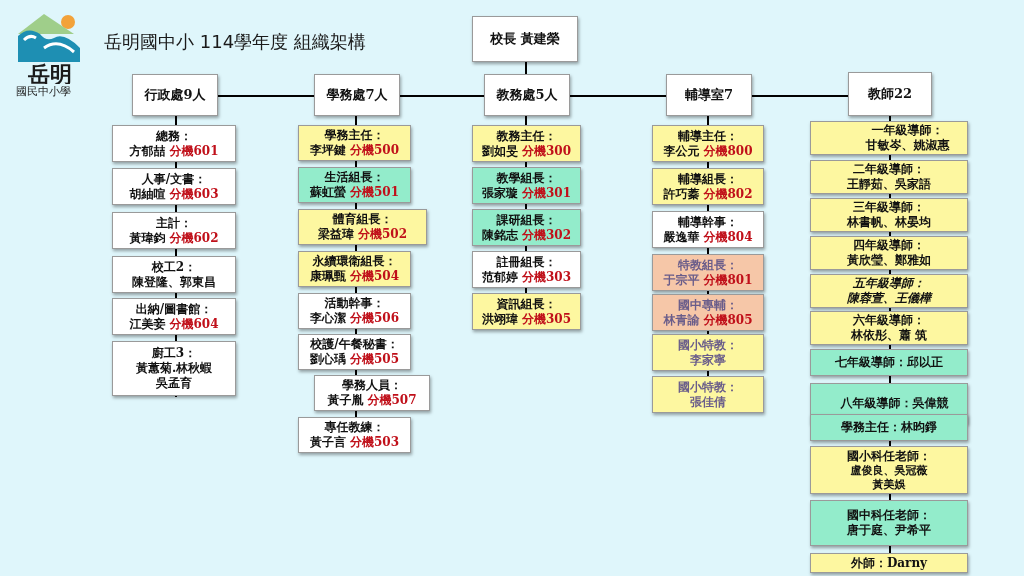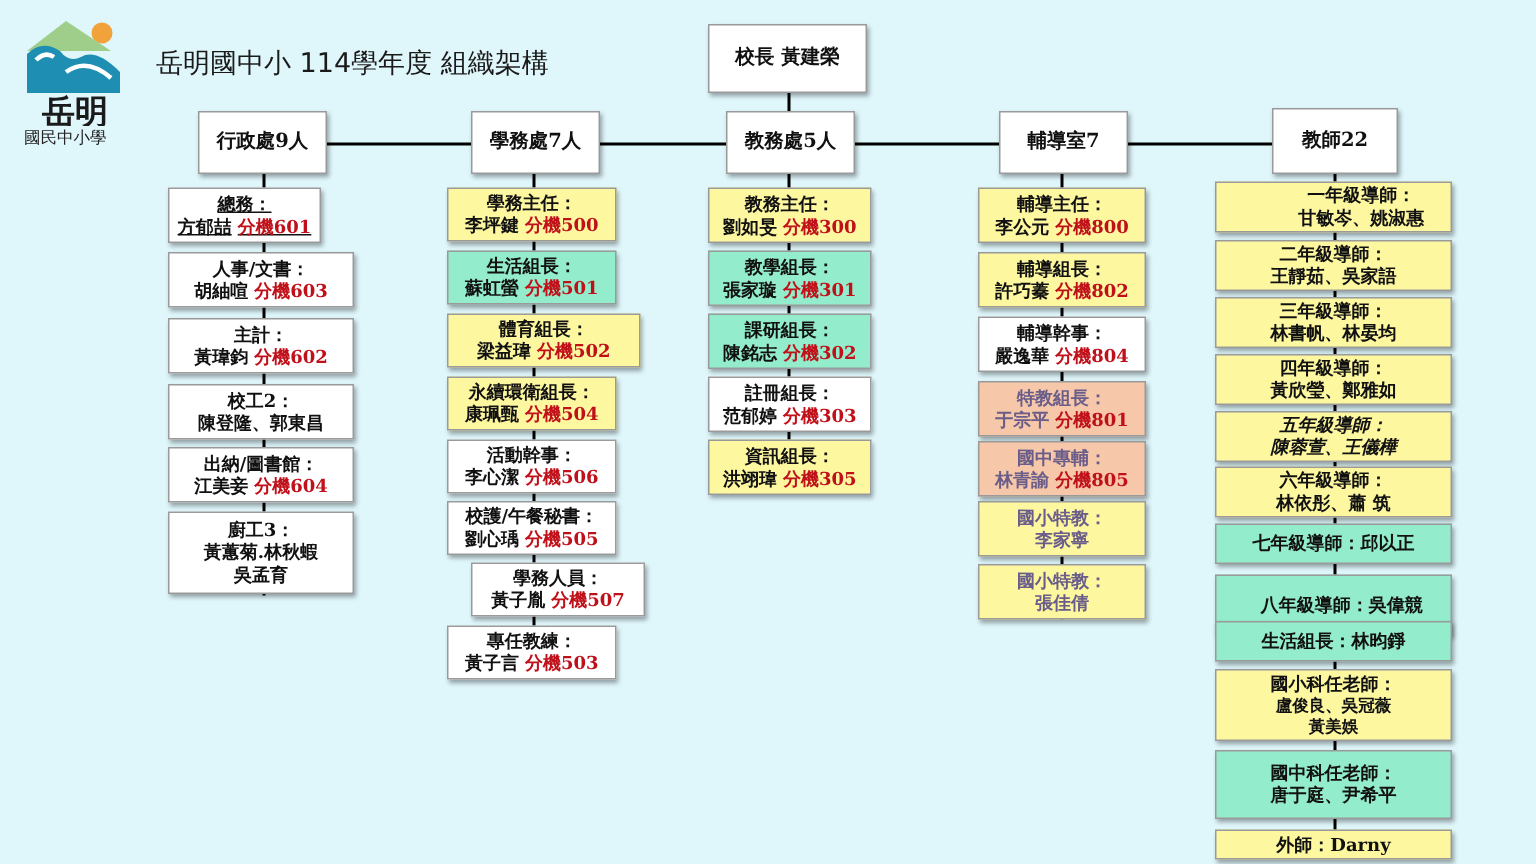--- a/index.html
+++ b/index.html
@@ -68,21 +68,21 @@
 <div class="box white head" style="left:484px; top:74px; width:86px; height:42px;">
   <span>教務處5人</span>
 </div>
 <div class="box white head" style="left:666px; top:74px; width:86px; height:42px;">
   <span>輔導室7</span>
 </div>
 <div class="box white head" style="left:848px; top:72px; width:84px; height:44px;">
   <span>教師22</span>
 </div>
 
-<div class="box white item" style="left:112px; top:125px; width:102px; height:37px;text-decoration:underline;">
+<div class="box white item" style="left:112px; top:125px; width:124px; height:37px;">
   <span>總務：</span>
   <span><span>方郁喆</span><span class="ext">分機601</span></span>
 </div>
 <div class="box white item" style="left:112px; top:168px; width:124px; height:37px;">
   <span>人事/文書：</span>
   <span><span>胡紬喧</span><span class="ext">分機603</span></span>
 </div>
 <div class="box white item" style="left:112px; top:212px; width:124px; height:37px;">
   <span>主計：</span>
   <span><span>黃瑋鈞</span><span class="ext">分機602</span></span>
@@ -208,21 +208,21 @@
   <span>六年級導師：</span>
   <span>林依彤、蕭 筑</span>
 </div>
 <div class="box teal item" style="left:810px; top:349px; width:158px; height:27px;">
   <span>七年級導師：邱以正</span>
 </div>
 <div class="box teal item" style="left:810px; top:383px; width:158px; height:41px;padding-left:11px;">
   <span>八年級導師：吳偉競</span>
 </div>
 <div class="box teal item" style="left:810px; top:414px; width:158px; height:27px;">
-  <span>生活組長：林昀錚</span>
+  <span>學務主任：林昀錚</span>
 </div>
 <div class="box yellow item" style="left:810px; top:446px; width:158px; height:48px;">
   <span>國小科任老師：</span>
   <span class="small">盧俊良、吳冠薇</span>
   <span class="small">黃美娛</span>
 </div>
 <div class="box teal item" style="left:810px; top:500px; width:158px; height:46px;">
   <span>國中科任老師：</span>
   <span>唐于庭、尹希平</span>
 </div>

